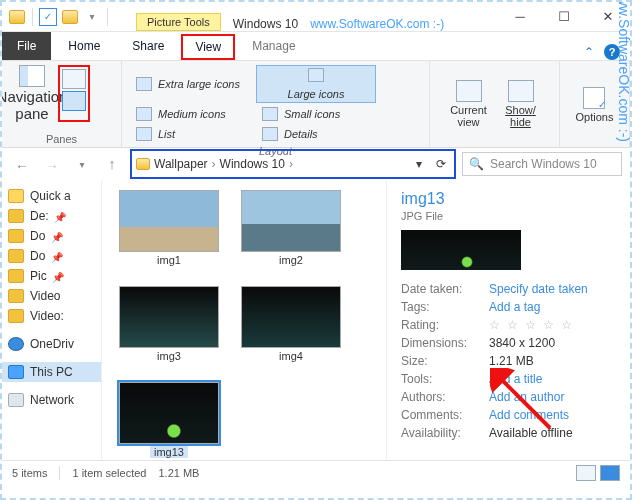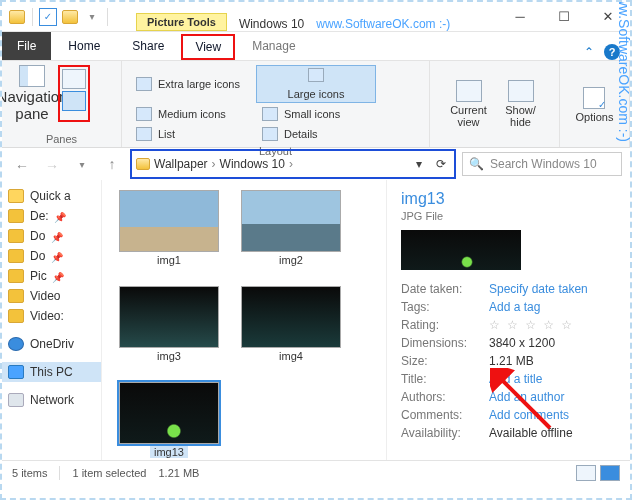--- a/index.html
+++ b/index.html
@@ -4,21 +4,21 @@
 <style>
 * { margin: 0; padding: 0; box-sizing: border-box; font-family: "Segoe UI", Tahoma, sans-serif; }
 body { width: 632px; height: 500px; background: #fff; border: 2px dashed #b8d8f0; font-size: 12px; color: #333; position: relative; overflow: hidden; }
 
 .titlebar { height: 30px; display: flex; align-items: center; background: #fff; border-bottom: 1px solid #e5e5e5; }
 .titlebar .qat { display: flex; align-items: center; padding: 0 6px; gap: 4px; }
 .qat-icon { width: 18px; height: 18px; display:flex; align-items:center; justify-content:center; }
 .folder-ico { width:16px; height:14px; background: linear-gradient(#ffe9a6,#f3c23b); border:1px solid #d9a736; border-radius:2px; }
 .qat-sep { width:1px; height:18px; background:#ddd; margin:0 2px; }
 .tabstrip { display:flex; align-items:flex-end; height:100%; margin-left:20px; }
-.pic-tools-label { background:#fff3a0; border:1px solid #e6d34d; padding:2px 10px; font-size:11px; margin-right:12px;font-weight:bold; }
+.pic-tools-label { background:#fff3a0; border:1px solid #e6d34d; padding:2px 10px; font-size:11px; margin-right:12px; }
 .title-text { font-size:12px; color:#333; }
 .watermark-top { color:#4aa3ff; font-size:12px; margin-left:12px; }
 .winbtns { margin-left:auto; display:flex; }
 .winbtn { width:44px; height:28px; display:flex; align-items:center; justify-content:center; font-size:13px; color:#444; }
 
 .ribbon-tabs { height:28px; display:flex; align-items:flex-end; background:#fff; padding-left:0; gap:2px; }
 .rtab { padding:6px 14px; font-size:12px; color:#0f172a; border:1px solid transparent; }
 .rtab.file { background:#404040; color:#fff; }
 .rtab.view { border:2px solid #e11; padding:4px 12px; }
 .rtab.manage { color:#777; }
@@ -29,21 +29,21 @@
 .ribbon-body { height:88px; background:#f5f6f7; border-top:1px solid #e3e3e3; border-bottom:1px solid #dcdcdc; display:flex; }
 .rgroup { padding:4px 8px 2px 8px; border-right:1px solid #e3e3e3; display:flex; flex-direction:column; }
 .rgroup-label { text-align:center; font-size:11px; color:#666; margin-top:auto; padding-top:2px; }
 .panes-group { width:120px; }
 .panes-row { display:flex; gap:4px; }
 .navpane-btn { width:44px; display:flex; flex-direction:column; align-items:center; gap:2px; font-size:15px; text-align:center; line-height:1.1; }
 .navpane-glyph { width:26px; height:22px; border:1px solid #9ab; background:linear-gradient(90deg,#cfe4f7 35%,#fff 35%); }
 .small-btns { display:flex; flex-direction:column; gap:2px; border:2px solid #e11; padding:2px; }
 .small-btn { width:24px; height:20px; border:1px solid #9ab; background:#eef5fc; display:flex; }
 .small-btn.sel { background:#cfe4f7; border-color:#3a8dde; }
-.layout-group { flex:1; }
+.layout-group { flex:1;font-style:italic; }
 .layout-grid { display:grid; grid-template-columns: repeat(2, 120px); gap:2px 6px; }
 .layout-item { display:flex; align-items:center; gap:6px; padding:2px 6px; font-size:11px; }
 .layout-item.sel { background:#cfe4f7; border:1px solid #7fb4e5;flex-direction:column; }
 .layout-ico { width:16px; height:14px; background:#d6e8fb; border:1px solid #9ab; }
 .cv-group { width:130px; }
 .cv-row { display:flex; gap:8px; align-items:flex-start; justify-content:center; }
 .cv-btn { width:44px; display:flex; flex-direction:column; align-items:center; font-size:11px; text-align:center; line-height:1.1; gap:2px;margin-top:15px; }
 .cv-glyph { width:26px; height:22px; border:1px solid #9ab; background:#eef5fc; }
 .opt-group { width:70px; display:flex; align-items:center; justify-content:center; }
 .opt-btn { display:flex; flex-direction:column; align-items:center; gap:2px; font-size:11px; }
@@ -188,21 +188,21 @@
 
   <div class="rgroup cv-group">
     <div class="cv-row">
       <div class="cv-btn">
         <span class="cv-glyph"></span>
         <span style="white-space:pre-line;">Current
 view</span>
       </div>
       <div class="cv-btn">
         <span class="cv-glyph"></span>
-        <span style="white-space:pre-line;">Show/
+        <span style="white-space:pre-line;text-decoration:underline;">Show/
 hide</span>
       </div>
     </div>
   </div>
 
   <div class="rgroup opt-group">
     <div class="opt-btn">
       <span class="opt-glyph"></span>
       <span>Options</span>
     </div>
@@ -323,21 +323,21 @@
       </div>
     <div class="d-row">
         <span class="d-key">Dimensions:</span>
         <span class="d-val">3840 x 1200</span>
       </div>
     <div class="d-row">
         <span class="d-key">Size:</span>
         <span class="d-val">1.21 MB</span>
       </div>
     <div class="d-row">
-        <span class="d-key">Title:</span>
+        <span class="d-key">Tools:</span>
         <span class="d-val link">Add a title</span>
       </div>
     <div class="d-row">
         <span class="d-key">Authors:</span>
         <span class="d-val link">Add an author</span>
       </div>
     <div class="d-row">
         <span class="d-key">Comments:</span>
         <span class="d-val link">Add comments</span>
       </div>

